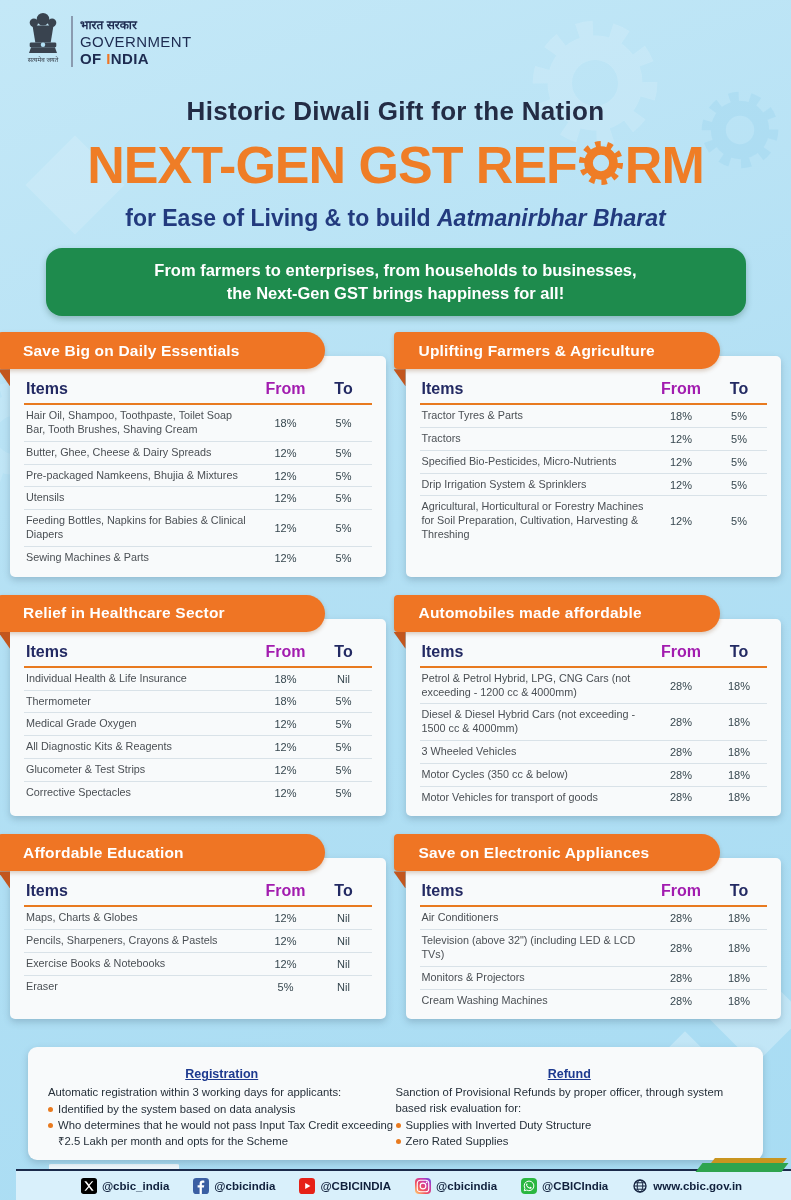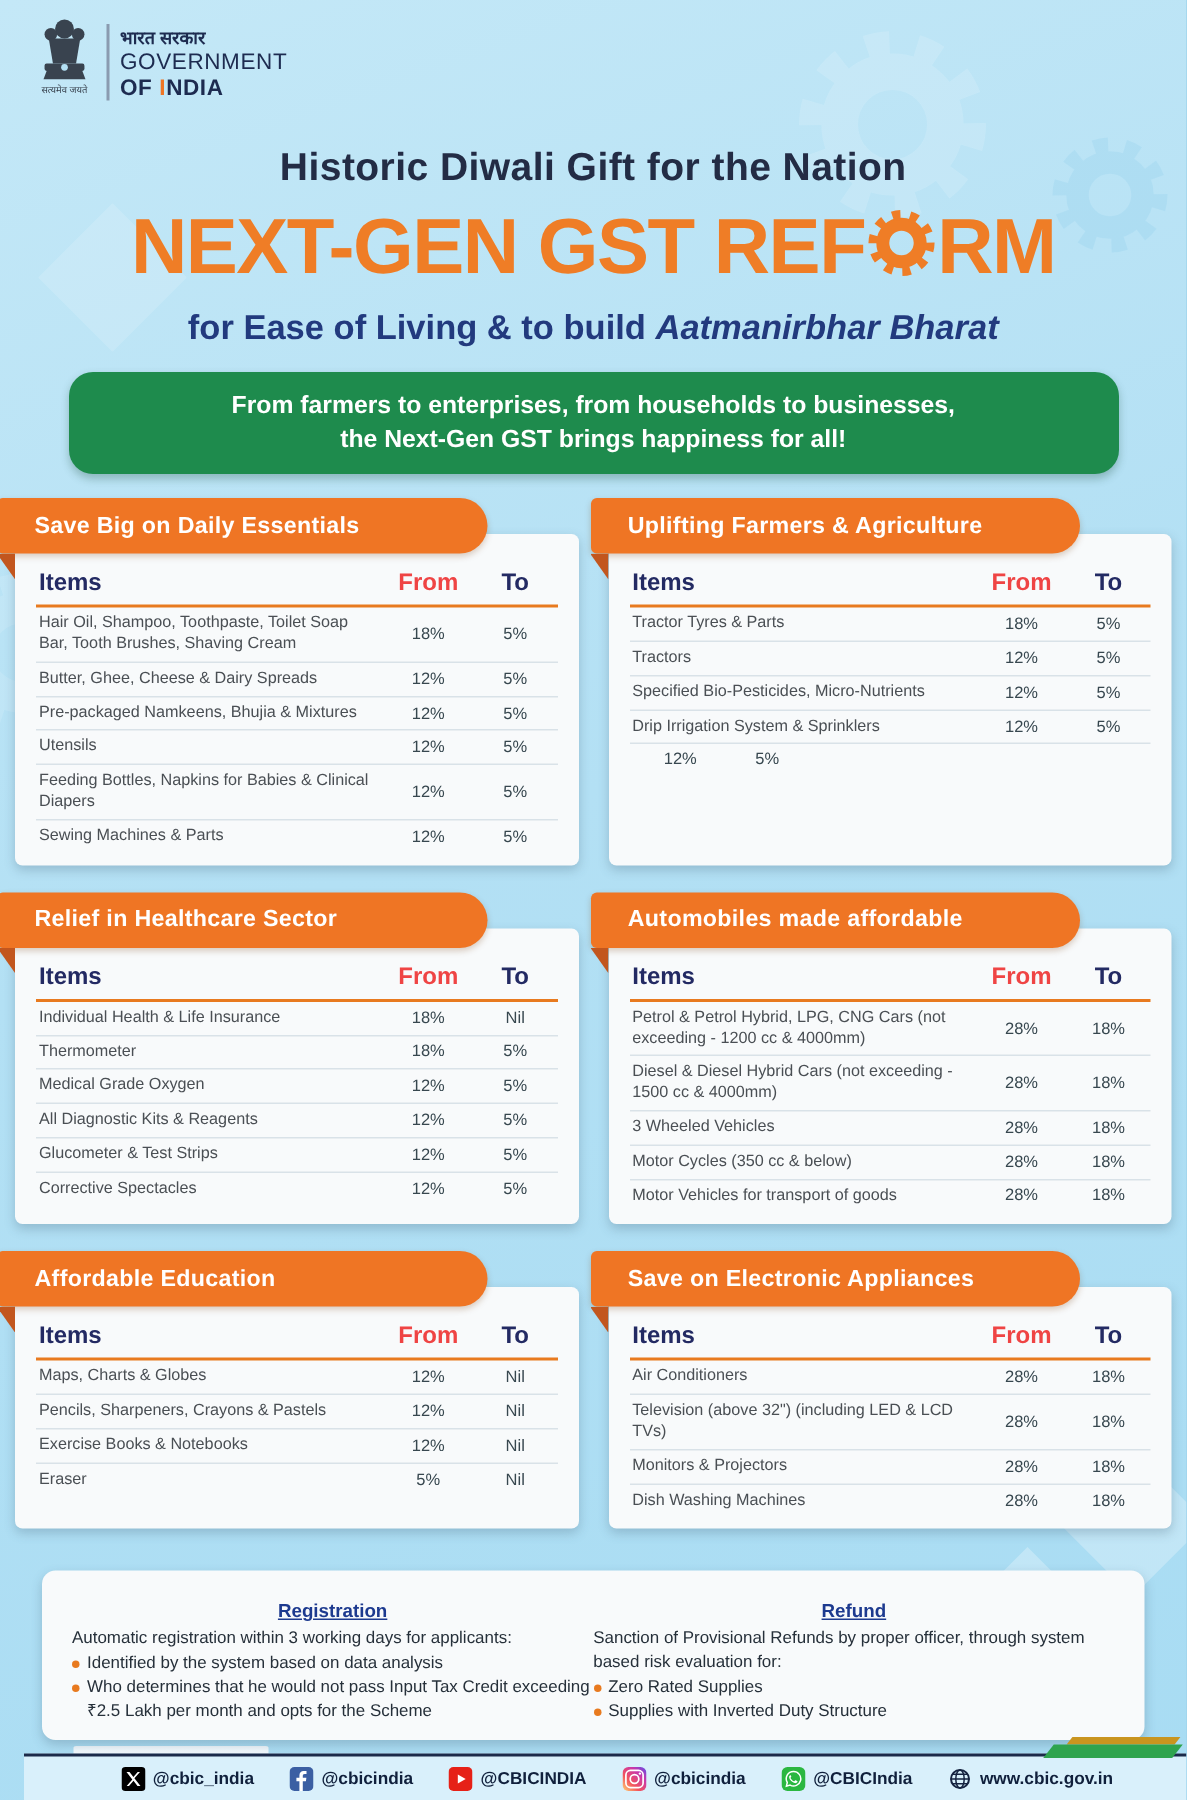--- a/index.html
+++ b/index.html
@@ -45,21 +45,21 @@
   .ribbon {
     position:absolute; top:-24px; left:-12px; width:87%; height:37px; background:#ef7524;
     border-radius:4px 19px 19px 4px; display:flex; align-items:center; padding-left:25px;
     color:#fff; font-weight:bold; font-size:15.5px; letter-spacing:.2px;
     box-shadow:0 2px 4px rgba(120,60,10,.25);
   }
   .fold { position:absolute; left:-12px; top:13px; width:12px; height:17px; background:#c2561e;
     -webkit-clip-path:polygon(0 0,100% 0,100% 100%); clip-path:polygon(0 0,100% 0,100% 100%); }
   .thead { display:flex; align-items:center; padding:2px 2px 5px; border-bottom:2.5px solid #e87a1f; }
   .thead .h-item { flex:1; font-size:16px; font-weight:bold; color:#232a63; }
-  .thead .h-from { width:64px; text-align:center; font-size:16px; font-weight:bold; color:#ef4444; }
+  .thead .h-from { width:64px; text-align:center; font-size:16px; font-weight:bold; color:#a21caf; }
   .thead .h-to { width:52px; text-align:center; font-size:16px; font-weight:bold; color:#232a63; }
   .trow { display:flex; align-items:center; padding:4px 2px; border-bottom:1px solid #d9e2e8; }
   .trow.last { border-bottom:none; }
   .c-item { flex:1; font-size:10.8px; color:#4a4f54; line-height:1.28; padding-right:4px; }
   .c-from, .c-to { width:64px; text-align:center; font-size:11px; color:#37474f; }
   .c-to { width:52px; }
 
   
   .process { position:relative; margin:28px 28px 0; background:#f8fafb; border-radius:9px;
     box-shadow:0 3px 7px rgba(60,90,110,.28); padding:20px 20px 10px; }
@@ -219,20 +219,21 @@
               <div class="c-item">Specified Bio-Pesticides, Micro-Nutrients</div>
               <div class="c-from">12%</div>
               <div class="c-to">5%</div>
             </div>
             <div class="trow">
               <div class="c-item">Drip Irrigation System &amp; Sprinklers</div>
               <div class="c-from">12%</div>
               <div class="c-to">5%</div>
             </div>
             <div class="trow last">
+              <div class="c-item">Agricultural, Horticultural or Forestry Machines for Soil Preparation, Cultivation, Harvesting &amp; Threshing</div>
               <div class="c-from">12%</div>
               <div class="c-to">5%</div>
             </div>
           </div>
         </div>
       <div class="card">
           <div class="ribbon">
             <span>Relief in Healthcare Sector</span>
           </div>
           <div class="fold"></div>
@@ -365,21 +366,21 @@
               <div class="c-item">Television (above 32") (including LED &amp; LCD TVs)</div>
               <div class="c-from">28%</div>
               <div class="c-to">18%</div>
             </div>
             <div class="trow">
               <div class="c-item">Monitors &amp; Projectors</div>
               <div class="c-from">28%</div>
               <div class="c-to">18%</div>
             </div>
             <div class="trow last">
-              <div class="c-item">Dish Washing Machines</div>
+              <div class="c-item">Cream Washing Machines</div>
               <div class="c-from">28%</div>
               <div class="c-to">18%</div>
             </div>
           </div>
         </div>
     </div>
 
     <div class="process">
       <div class="pr-cols">
         <div>
@@ -387,22 +388,22 @@
           <div class="pr-intro">Automatic registration within 3 working days for applicants:</div>
           <ul class="pr-list">
               <li>Identified by the system based on data analysis</li>
               <li>Who determines that he would not pass Input Tax Credit exceeding ₹2.5 Lakh per month and opts for the Scheme</li>
             </ul>
         </div>
         <div>
           <div class="pr-title">Refund</div>
           <div class="pr-intro">Sanction of Provisional Refunds by proper officer, through system based risk evaluation for:</div>
           <ul class="pr-list">
+              <li>Supplies with Inverted Duty Structure</li>
               <li>Zero Rated Supplies</li>
-              <li>Supplies with Inverted Duty Structure</li>
             </ul>
         </div>
       </div>
     </div>
 
     <div class="quote-sec">
       <div class="pm-photo">
         <svg viewBox="0 0 130 132" width="132" height="132">
           <defs>
             <linearGradient id="pg" x1="0" y1="0" x2="0" y2="1">

